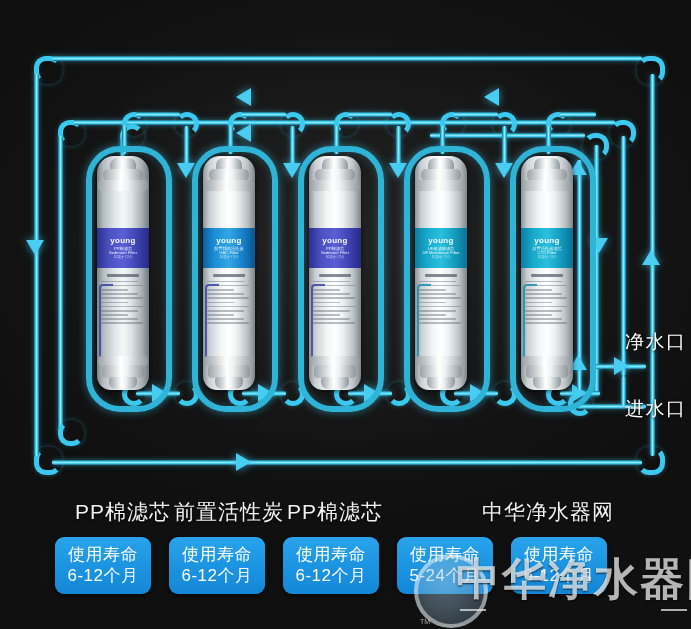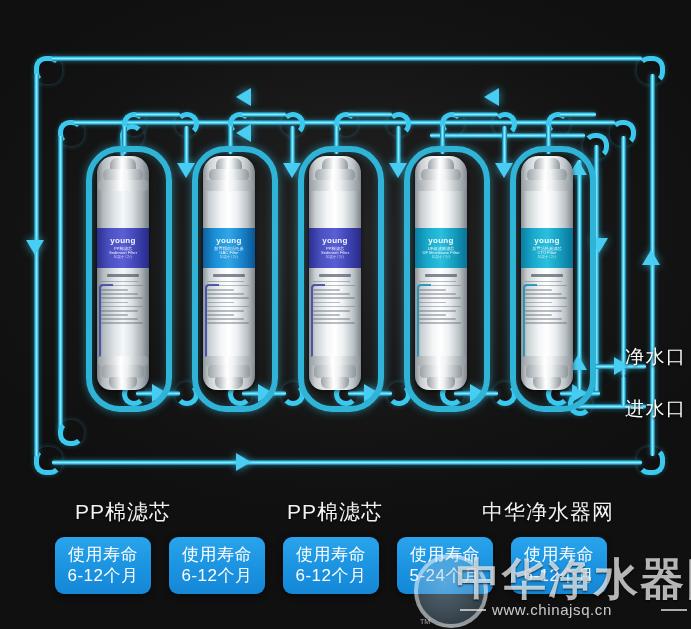--- a/index.html
+++ b/index.html
@@ -394,25 +394,26 @@
             <div class="ln l"></div>
         </div>
         <div class="bracket tealb"></div>
         <div class="cap bot1"></div>
         <div class="cap bot2"></div>
         <div class="cap bot3"></div>
       </div>
     </div>
   </div>
 
-  <div class="port" style="left:625px;top:344px;">净水口</div>
+  <div class="port" style="left:625px;top:329px;">净水口</div>
   <div class="port" style="left:625px;top:396px;">进水口</div>
 
   <div class="labels">
     <div class="flabel" style="left:58px;">PP棉滤芯</div>
+    <div class="flabel" style="left:164px;">前置活性炭</div>
     <div class="flabel" style="left:270px;">PP棉滤芯</div>
     <div class="flabel" style="left:482px;">中华净水器网</div>
   </div>
 
   <div class="badges">
     <div class="badge" style="left:55px;">
       <span>使用寿命</span>
       <span>6-12个月</span>
     </div>
     <div class="badge" style="left:169px;">
@@ -431,17 +432,16 @@
       <span>使用寿命</span>
       <span>6-12个月</span>
     </div>
   </div>
 
   <div id="wm">
     <div class="wmlogo"></div>
     <div class="wmtm">TM</div>
     <div class="wmtext">中华净水器网</div>
     <div class="wmdash a"></div>
-    <div class="wmurl">www.chinajsq.cn</div>
     <div class="wmdash b"></div>
   </div>
 
 </div>
 
 </body></html>

